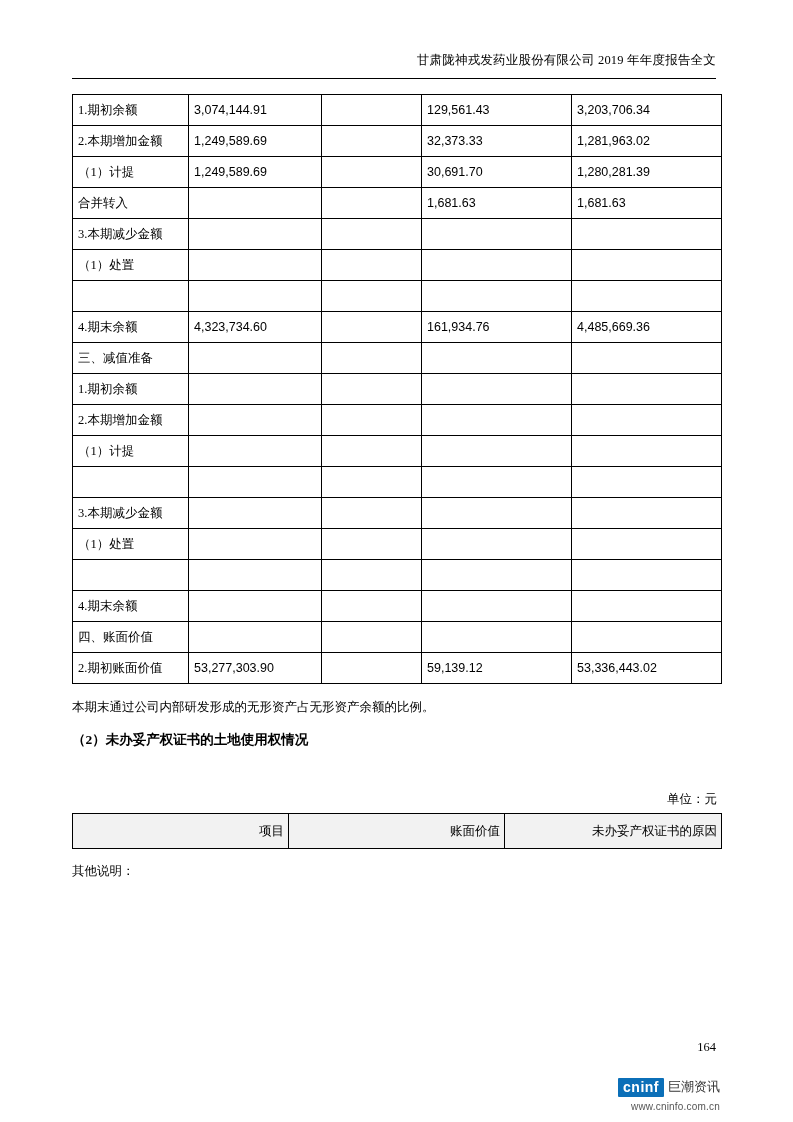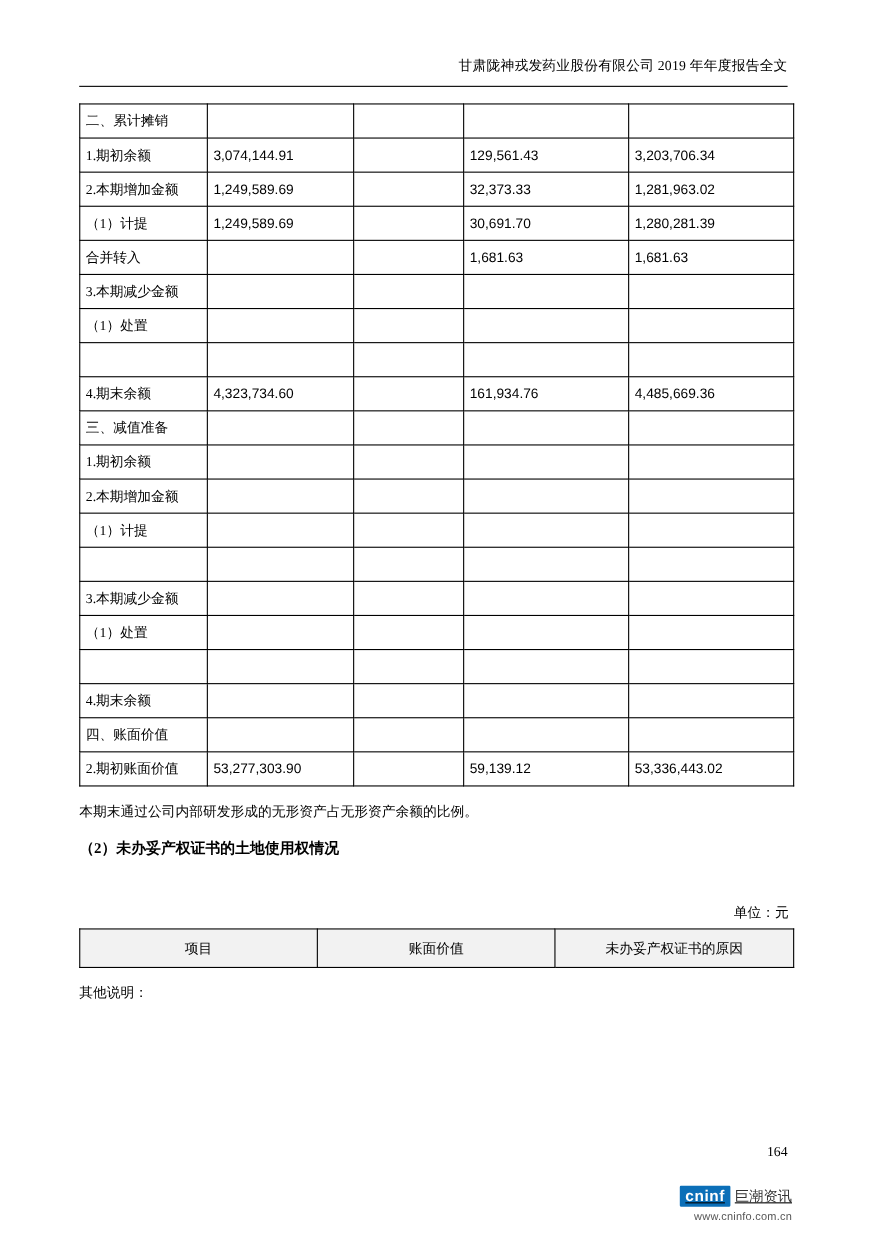--- a/index.html
+++ b/index.html
@@ -88,21 +88,21 @@
   }
   table.simple {
     border-collapse: collapse;
     width: 649px;
     table-layout: fixed;
     margin-top: 5px;
   }
   table.simple td {
     border: 1px solid #000000;
     font-size: 12.5px;
-    text-align: center;
+    text-align: right;
     padding: 6px 4px;
     height: 22px;
     background: #f2f2f2;
   }
   .other-label {
     margin-top: 11px;
     font-size: 12.5px;
     line-height: 22px;
   }
   .para {
@@ -119,24 +119,23 @@
     font-size: 12.5px;
   }
   .footer-logo {
     position: absolute;
     right: 68px;
     top: 1078px;
     text-align: right;
   }
   .logo-row {
     display: flex;
-    align-items: center;
+    align-items: flex-start;
     justify-content: flex-end;
     gap: 4px;
-    text-decoration: underline;
   }
   .logo-badge {
     background: #0b6fb8;
     color: #ffffff;
     font-family: "Liberation Sans", sans-serif;
     font-size: 14px;
     font-weight: bold;
     padding: 1px 5px 2px 5px;
     letter-spacing: 0.5px;
     border-radius: 1px;
@@ -166,27 +165,20 @@
 
     <table class="fin">
       <colgroup>
         <col style="width:116px">
         <col style="width:133px">
         <col style="width:100px">
         <col style="width:150px">
         <col style="width:150px">
       </colgroup>
       <tbody id="fin-body">
-          <tr>
-            <td class="lbl">二、累计摊销</td>
-            <td class="blank"></td>
-            <td class="blank"></td>
-            <td class="blank"></td>
-            <td class="blank"></td>
-          </tr>
           <tr>
             <td class="lbl indent1">1.期初余额</td>
             <td class="num">3,074,144.91</td>
             <td class="blank"></td>
             <td class="num">129,561.43</td>
             <td class="num">3,203,706.34</td>
           </tr>
           <tr>
             <td class="lbl indent1">2.本期增加金额</td>
             <td class="num">1,249,589.69</td>

